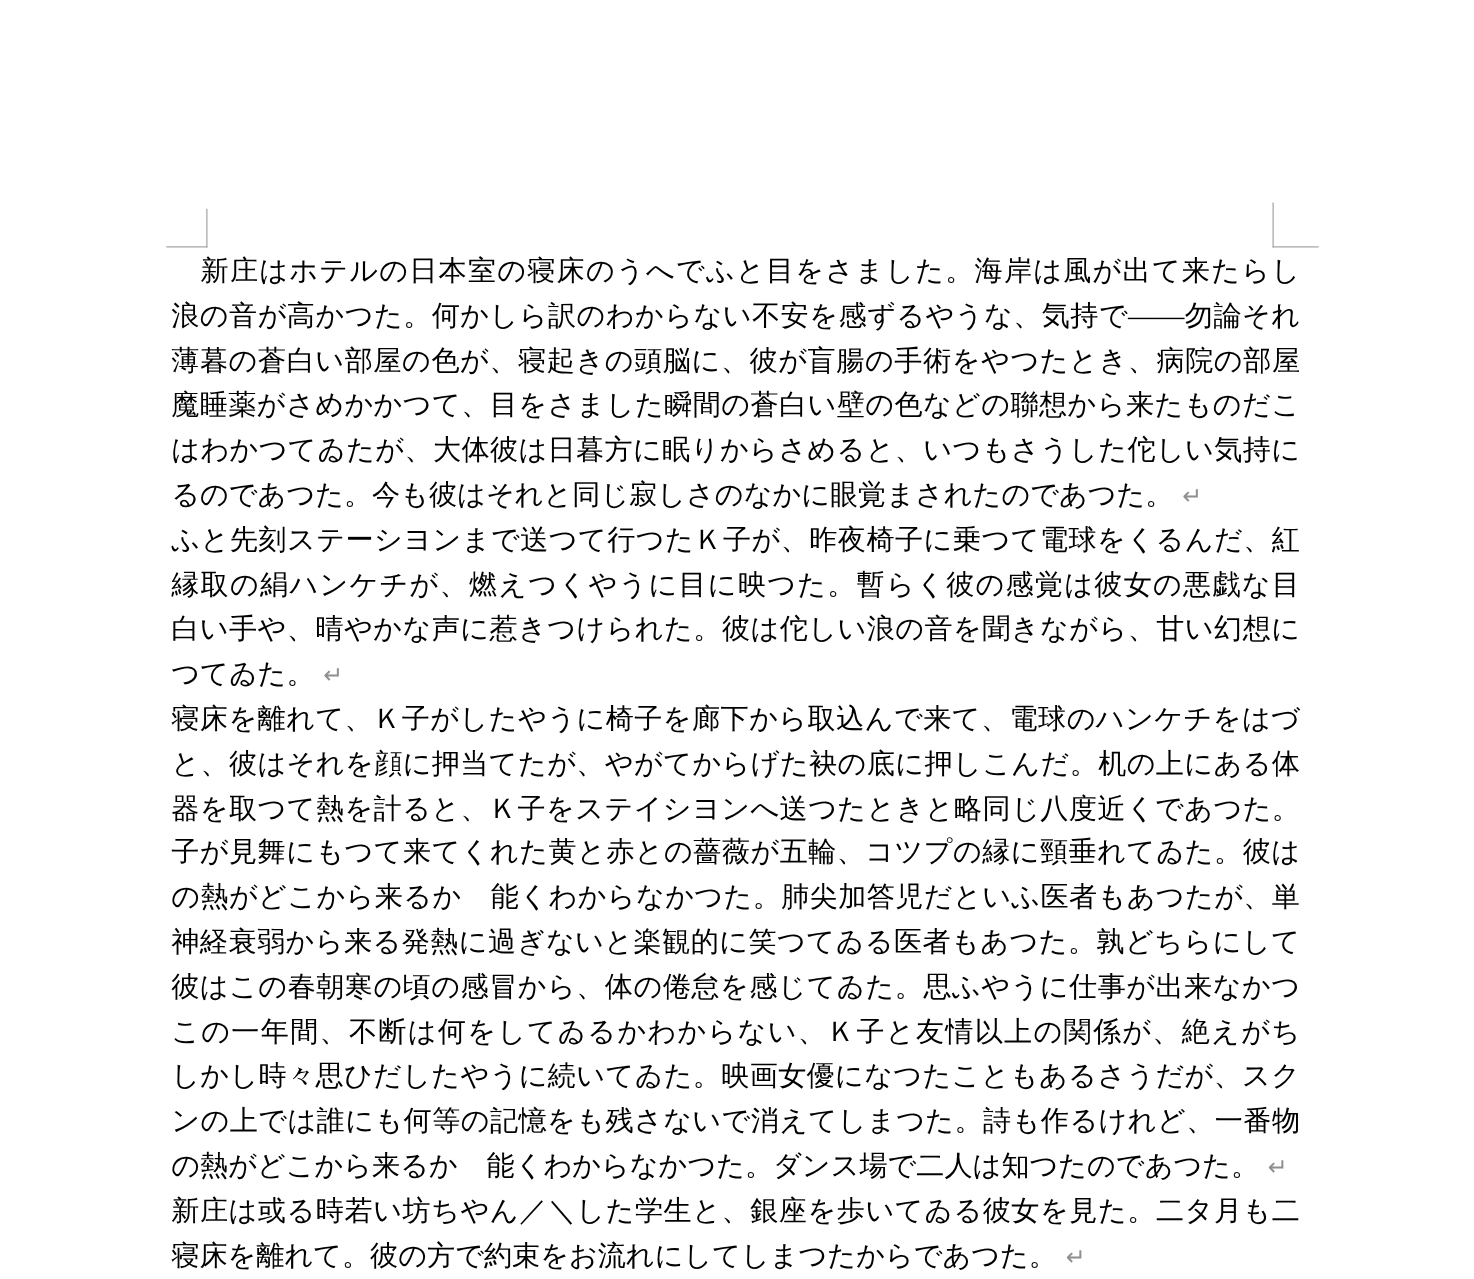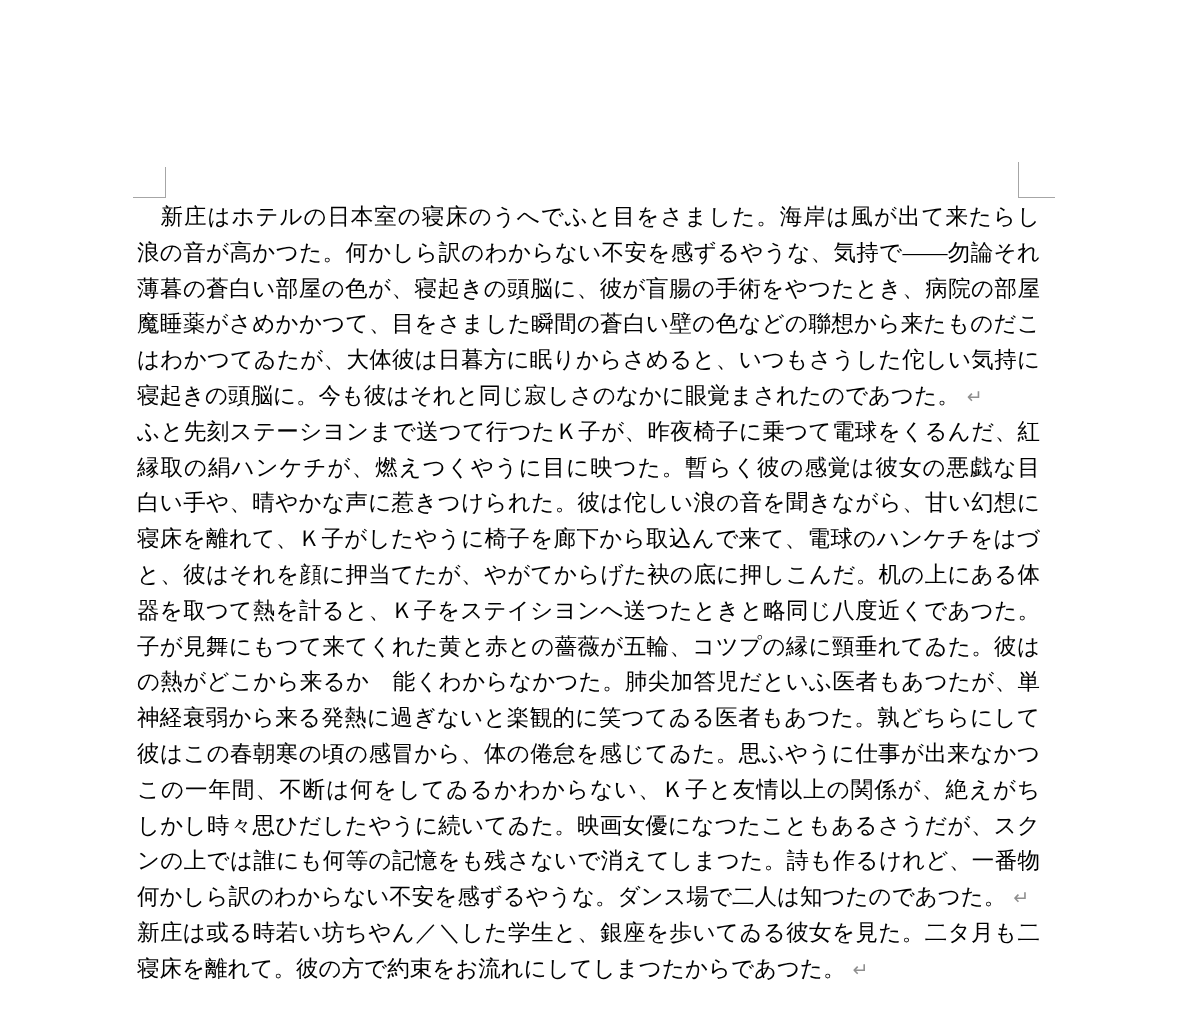--- a/index.html
+++ b/index.html
@@ -71,31 +71,32 @@
 
 <div class="canvas">
   <div class="crop-mark tl"></div>
   <div class="crop-mark tr"></div>
   <div class="text-block" style="color: rgb(0, 0, 0);">
       <div class="line"><span>　新庄はホテルの日本室の寝床のうへでふと目をさました。海岸は風が出て来たらしく、</span></div>
       <div class="line"><span>浪の音が高かつた。何かしら訳のわからない不安を感ずるやうな、気持で——勿論それは</span></div>
       <div class="line"><span>薄暮の蒼白い部屋の色が、寝起きの頭脳に、彼が盲腸の手術をやつたとき、病院の部屋で</span></div>
       <div class="line"><span>魔睡薬がさめかかつて、目をさました瞬間の蒼白い壁の色などの聯想から来たものだこと</span></div>
       <div class="line"><span>はわかつてゐたが、大体彼は日暮方に眠りからさめると、いつもさうした佗しい気持にな</span></div>
-      <div class="line para-end"><span>寝起きの頭脳に。今も彼はそれと同じ寂しさのなかに眼覚まされたのであつた。</span><span class="pilcrow" style="color: rgb(143, 143, 143);">↵</span></div>
+      <div class="line para-end"><span>るのであつた。今も彼はそれと同じ寂しさのなかに眼覚まされたのであつた。</span><span class="pilcrow" style="color: rgb(143, 143, 143);">↵</span></div>
       <div class="line"><span>ふと先刻ステーシヨンまで送つて行つたＫ子が、昨夜椅子に乗つて電球をくるんだ、紅い</span></div>
       <div class="line"><span>縁取の絹ハンケチが、燃えつくやうに目に映つた。暫らく彼の感覚は彼女の悪戯な目や、</span></div>
       <div class="line"><span>白い手や、晴やかな声に惹きつけられた。彼は佗しい浪の音を聞きながら、甘い幻想に浸</span></div>
+      <div class="line para-end"><span>つてゐた。</span><span class="pilcrow" style="color: rgb(143, 143, 143);">↵</span></div>
       <div class="line"><span>寝床を離れて、Ｋ子がしたやうに椅子を廊下から取込んで来て、電球のハンケチをはづす</span></div>
       <div class="line"><span>と、彼はそれを顔に押当てたが、やがてからげた袂の底に押しこんだ。机の上にある体温</span></div>
       <div class="line"><span>器を取つて熱を計ると、Ｋ子をステイシヨンへ送つたときと略同じ八度近くであつた。Ｋ</span></div>
       <div class="line"><span>子が見舞にもつて来てくれた黄と赤との薔薇が五輪、コツプの縁に頸垂れてゐた。彼はそ</span></div>
       <div class="line"><span>の熱がどこから来るかゞ能くわからなかつた。肺尖加答児だといふ医者もあつたが、単に</span></div>
       <div class="line"><span>神経衰弱から来る発熱に過ぎないと楽観的に笑つてゐる医者もあつた。孰どちらにしても</span></div>
       <div class="line"><span>彼はこの春朝寒の頃の感冒から、体の倦怠を感じてゐた。思ふやうに仕事が出来なかつた</span></div>
       <div class="line"><span>この一年間、不断は何をしてゐるかわからない、Ｋ子と友情以上の関係が、絶えがちに、</span></div>
       <div class="line"><span>しかし時々思ひだしたやうに続いてゐた。映画女優になつたこともあるさうだが、スクリ</span></div>
       <div class="line"><span>ンの上では誰にも何等の記憶をも残さないで消えてしまつた。詩も作るけれど、一番物に</span></div>
-      <div class="line para-end"><span>何かしら訳のわからない不安を感ずるやうな。ダンス場で二人は知つたのであつた。</span><span class="pilcrow" style="color: rgb(143, 143, 143);">↵</span></div>
+      <div class="line para-end"><span>の熱がどこから来るかゞ能くわからなかつた。ダンス場で二人は知つたのであつた。</span><span class="pilcrow" style="color: rgb(143, 143, 143);">↵</span></div>
       <div class="line"><span>新庄は或る時若い坊ちやん／＼した学生と、銀座を歩いてゐる彼女を見た。二タ月も二人</span></div>
       <div class="line para-end"><span>寝床を離れて。彼の方で約束をお流れにしてしまつたからであつた。</span><span class="pilcrow" style="color: rgb(143, 143, 143);">↵</span></div>
     </div>
 </div>
 
 </body></html>

